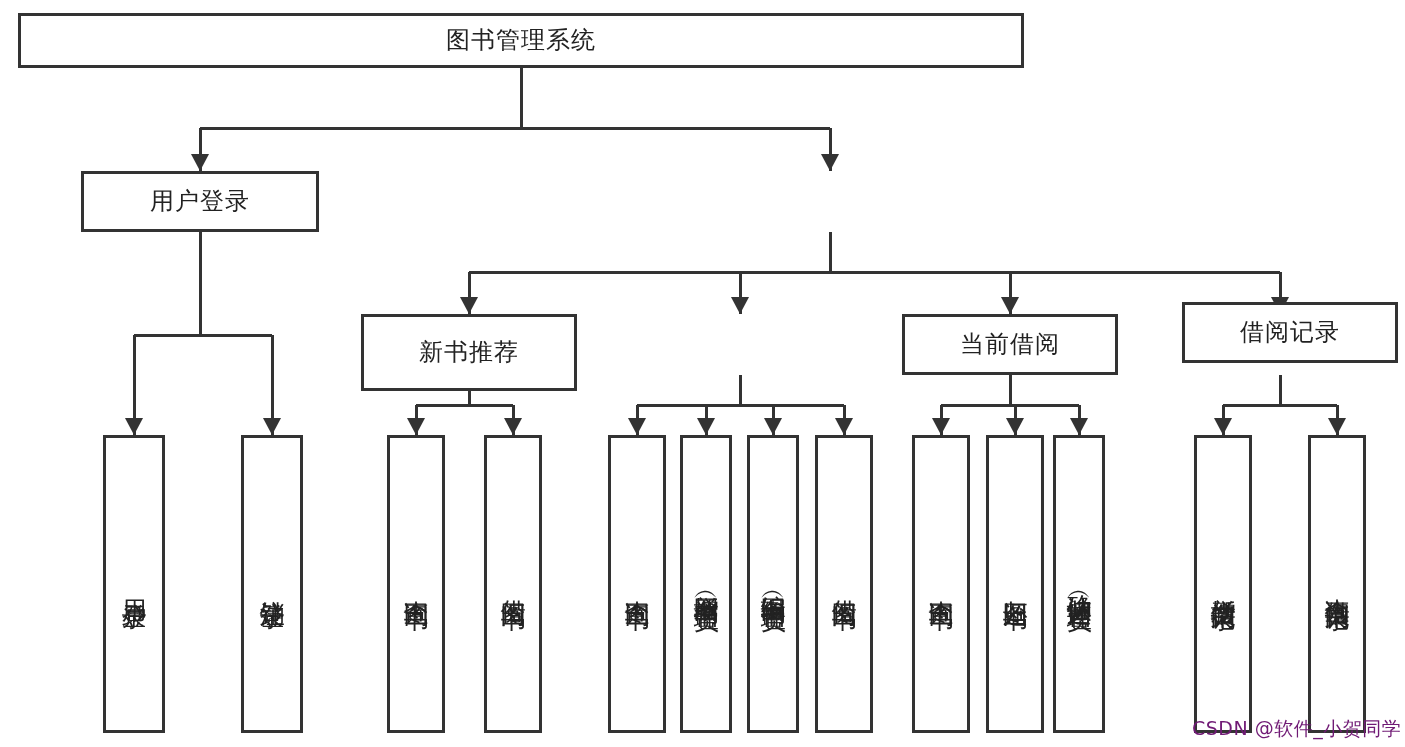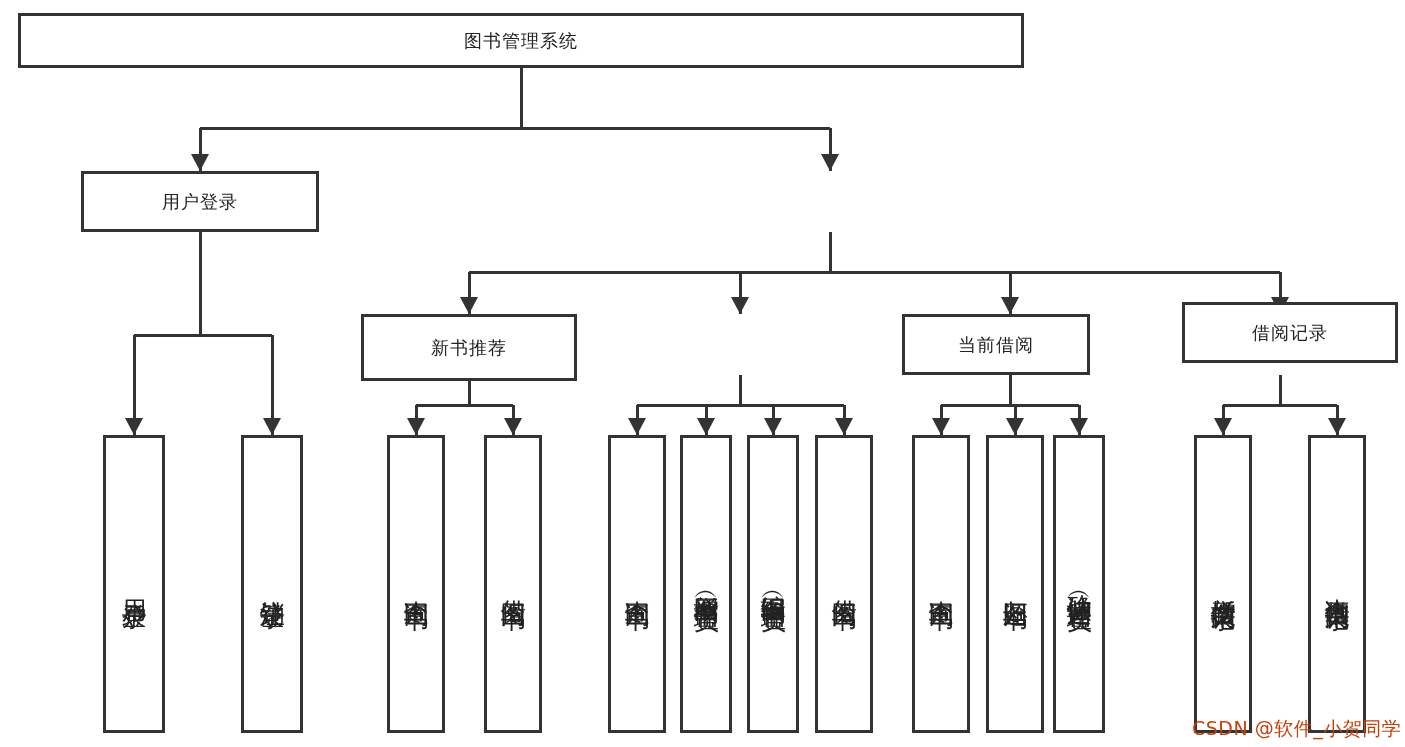--- a/index.html
+++ b/index.html
@@ -31,21 +31,21 @@
     box-sizing: border-box;
     border: 3px solid #333333;
     background: #ffffff;
     display: flex;
     align-items: center;
     justify-content: center;
     color: #222222;
     z-index: 2;
   }
   .node.h {
-    font-size: 18px;
+    font-size: 24px;
     line-height: 1.2;
     letter-spacing: 1px;
     white-space: nowrap;
   }
   .node.v {
     writing-mode: vertical-rl;
     text-orientation: upright;
     font-size: 25px;
     line-height: 1.18;
     letter-spacing: 2px;
@@ -53,21 +53,21 @@
     text-align: center;
   }
   .node.v .vtext {
     writing-mode: vertical-rl;
     text-orientation: upright;
     display: block;
   }
   #watermark {
     position: absolute;
     font-size: 19px;
-    color: #c2410c;
+    color: #701a75;
     white-space: nowrap;
     z-index: 3;
     letter-spacing: 0.5px;
   }
 </style>
 </head>
 <body>
 
 <div id="canvas">
 
@@ -127,24 +127,24 @@
     </svg>
 
   <div class="node h" id="n-root" style="left: 18px; top: 13px; width: 1006px; height: 55px;">
     <span>图书管理系统</span>
   </div>
 
   <div class="node h" id="n-l2-0" style="left: 81px; top: 171px; width: 238px; height: 61px;">
     <span>用户登录</span>
   </div>
 
-  <div class="node h" id="n-l3-0" style="left: 361px; top: 314px; width: 216px; height: 67px;">
+  <div class="node h" id="n-l3-0" style="left: 361px; top: 314px; width: 216px; height: 77px;">
     <span>新书推荐</span>
   </div>
-  <div class="node h" id="n-l3-2" style="left: 902px; top: 314px; width: 188px; height: 61px;">
+  <div class="node h" id="n-l3-2" style="left: 902px; top: 314px; width: 216px; height: 61px;">
     <span>当前借阅</span>
   </div>
   <div class="node h" id="n-l3-3" style="left: 1172px; top: 302px; width: 216px; height: 61px; margin-left: 10px;">
     <span>借阅记录</span>
   </div>
 
   <div class="node v" id="n-leaf-0" style="left: 103px; top: 435px; width: 62px; height: 298px;">
     <span class="vtext">用户登录</span>
   </div>
   <div class="node v" id="n-leaf-1" style="left: 241px; top: 435px; width: 62px; height: 298px;">

